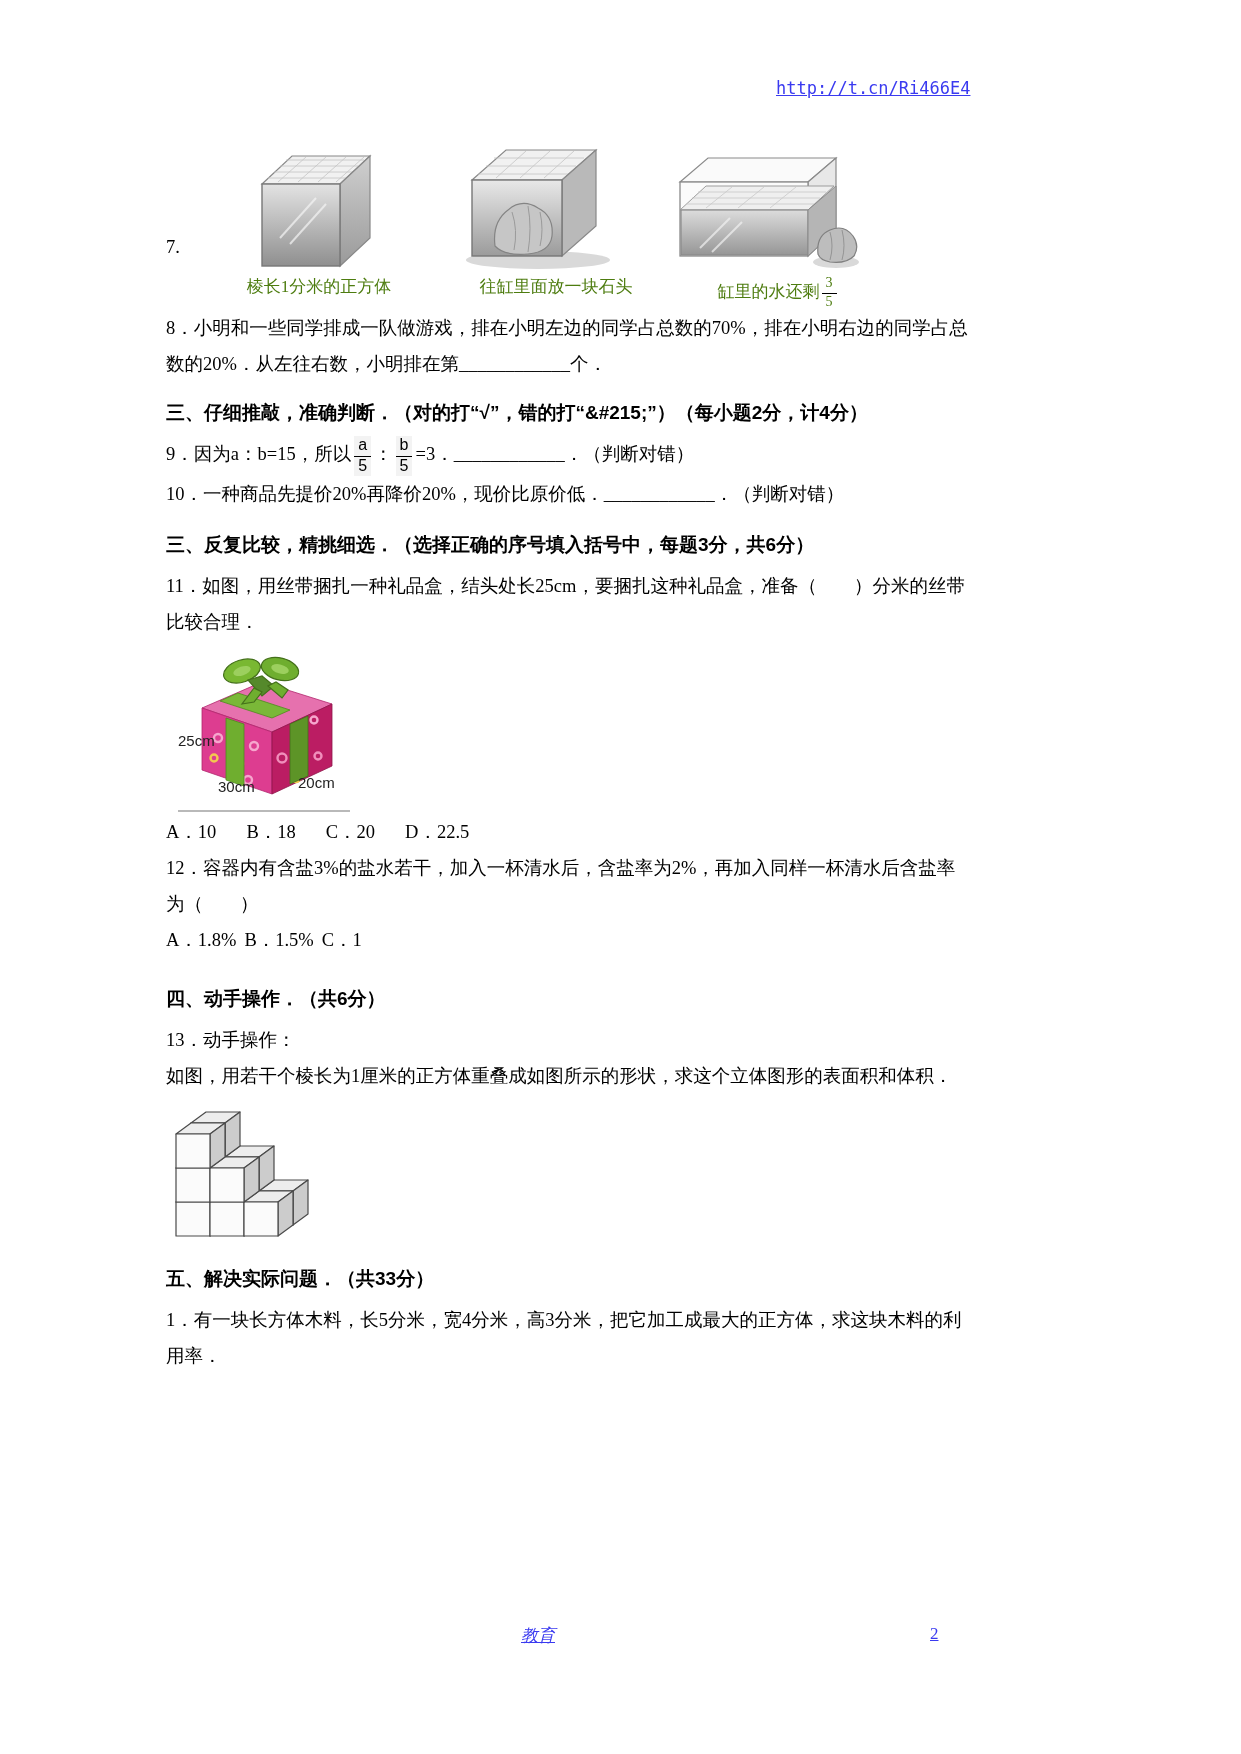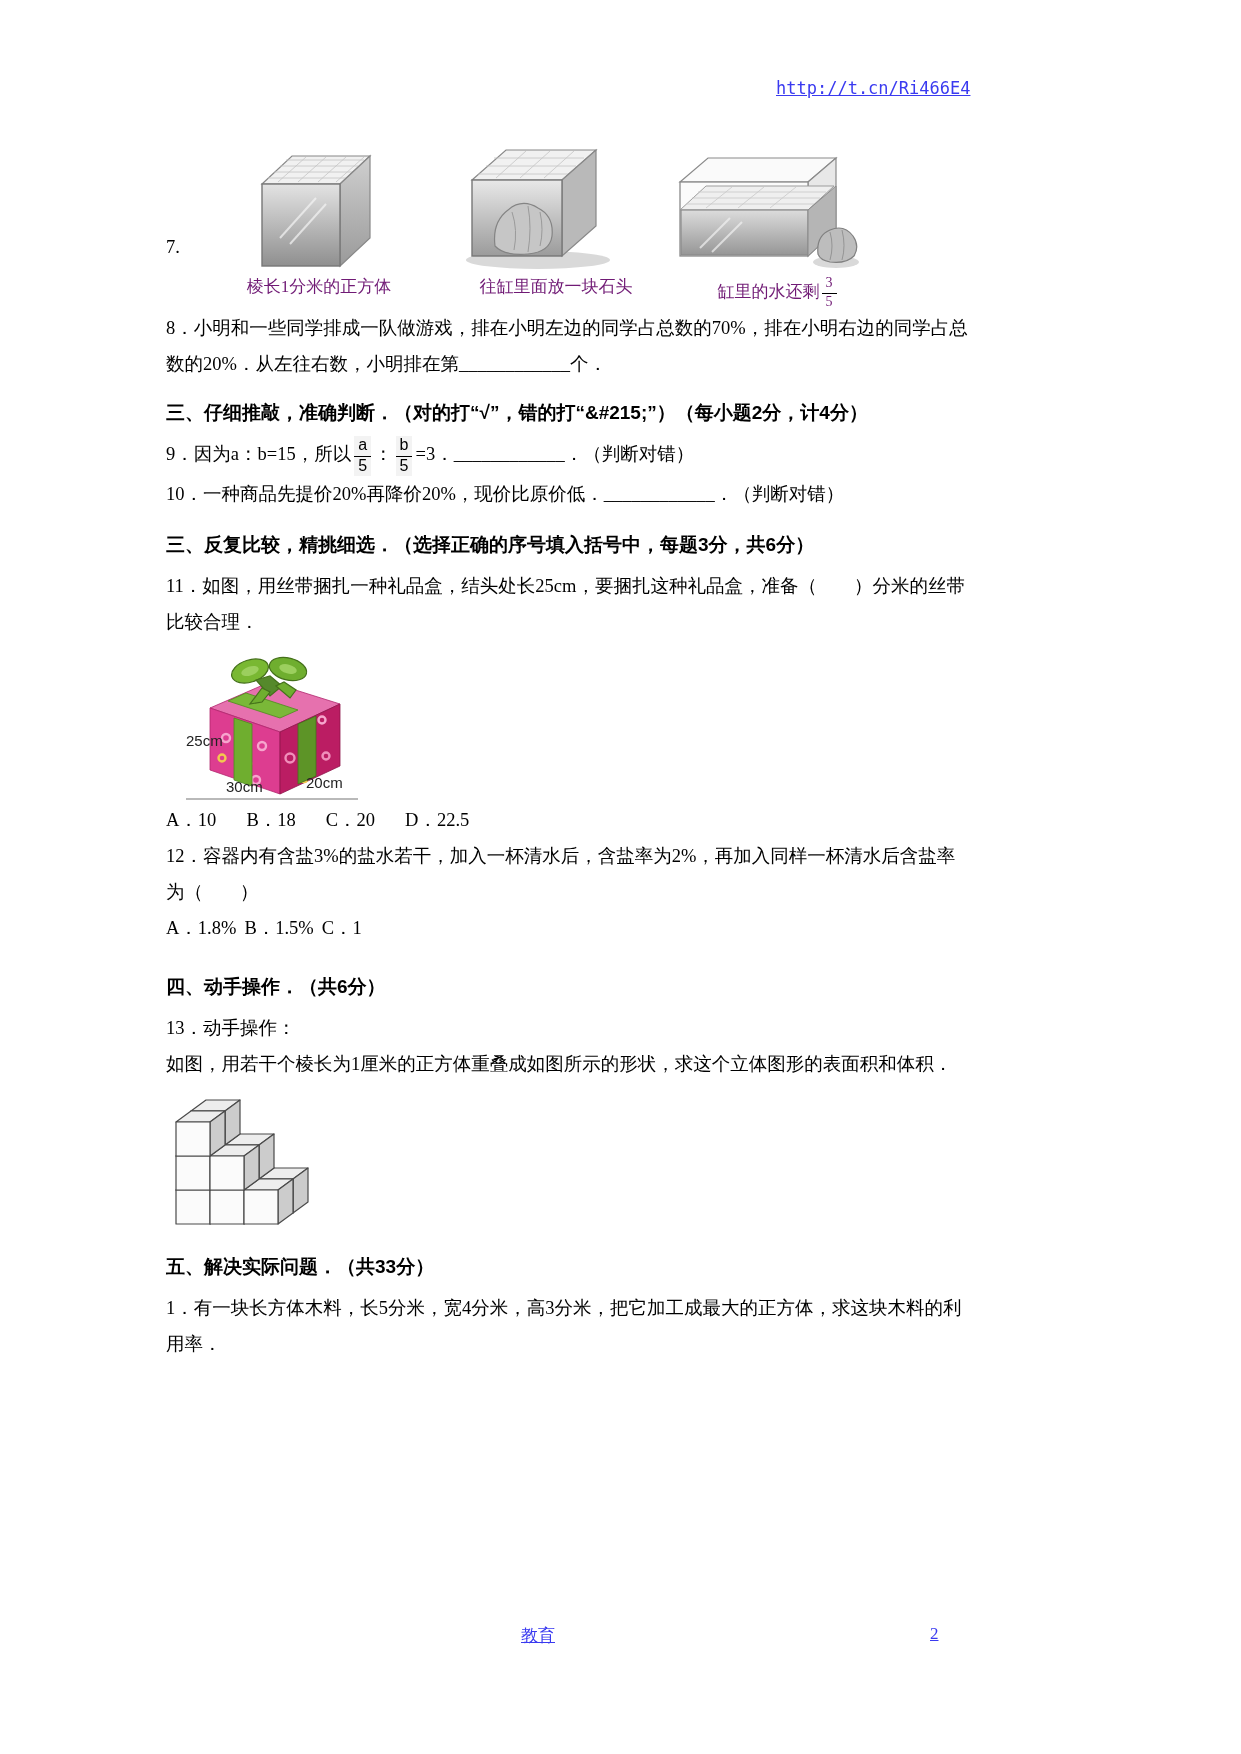--- a/index.html
+++ b/index.html
@@ -10,40 +10,40 @@
   .content{position:absolute;left:166px;top:0;width:805px;}
   p.body{margin:0;line-height:36px;}
   .sec{font-family:"Liberation Sans","DejaVu Sans",sans-serif;font-weight:700;font-size:19px;
         line-height:30px;margin:18px 0 8px 0;}
   
   .q7-block{display:flex;margin-top:134px;}
   .q7-num{align-self:flex-end;width:32px;margin-bottom:52px;}
   .q7-images{display:flex;align-items:flex-end;padding-left:56px;}
   .q7-images svg{display:block;}
   .img-a{margin-right:86px;} .img-b{margin-right:58px;}
-  .q7-captions{display:flex;margin-top:5px;font-size:17px;color:#701a75;}
+  .q7-captions{display:flex;margin-top:5px;font-size:17px;color:#4d7c0f;}
   .q7-captions .cap{text-align:center;}
   .cap1{width:242px;} .cap2{width:232px;} .cap3{width:210px;}
   
   .frac{display:inline-block;text-align:center;vertical-align:middle;line-height:1.05;
         font-family:"Liberation Sans",sans-serif;font-size:16px;}
   .frac .num{display:block;border-bottom:1.5px solid #000;padding:1px 4px 2px 4px;}
   .frac .den{display:block;padding:1px 4px;}
   .frac.eq{background:#f3f3f3;margin:0 3px;}
   .frac.plain{font-size:14px;font-family:"Liberation Serif",serif;margin-left:2px;}
   .q9line{margin:12px 0 4px 0;line-height:52px;}
   
-  .gift-fig{margin:6px 0 2px 20px;width:172px;border-bottom:2px solid #b9b9b9;padding-bottom:2px;}
+  .gift-fig{margin:6px 0 2px 12px;width:172px;border-bottom:2px solid #b9b9b9;padding-bottom:14px;}
   .gift-fig svg{display:block;}
   .opts span{margin-right:30px;}
   .opts-tight span{margin-right:8px;text-align:center;}
   .cubes-fig{margin:4px 0 0 2px;}
   .cubes-fig svg{display:block;}
   
-  .footer-link{position:absolute;top:1624px;left:521px;font-size:17px;color:#3a3af0;text-decoration:underline;}
+  .footer-link{position:absolute;top:1624px;left:521px;font-size:17px;color:#3a3af0;text-decoration:underline;font-style:italic;}
   .footer-page{position:absolute;top:1624px;left:930px;font-size:17px;color:#3a3af0;text-decoration:underline;}
   svg text{font-family:"Liberation Sans",sans-serif;}
 </style>
 </head>
 <body>
 
 <div class="page">
 
   <a class="header-link" href="#">http://t.cn/Ri466E4</a>
 

